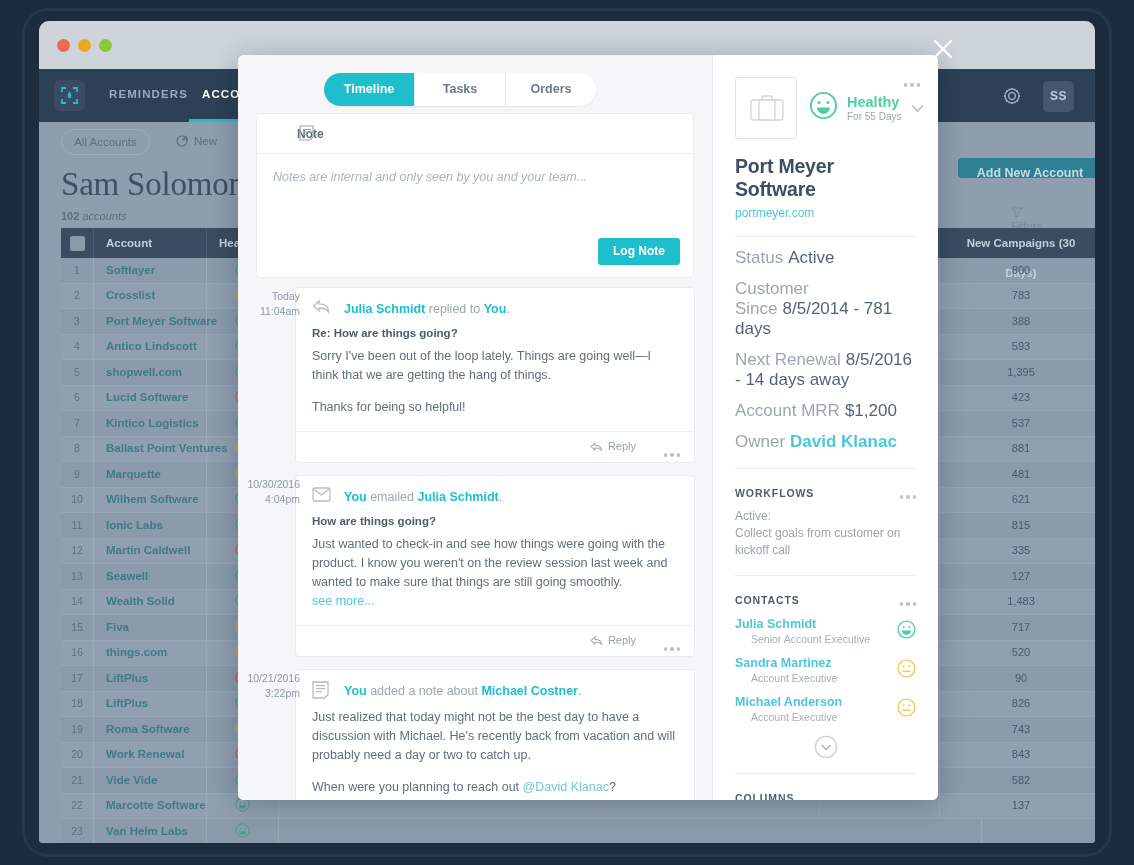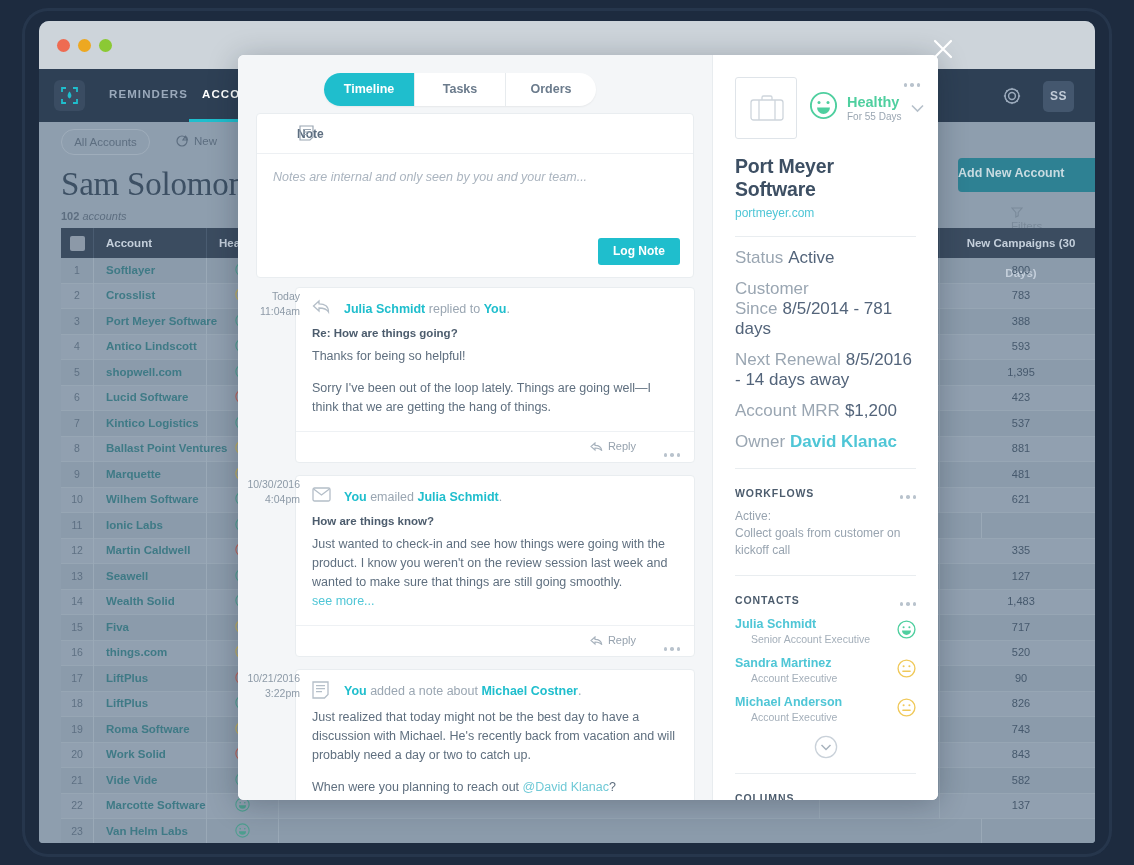--- a/index.html
+++ b/index.html
@@ -84,24 +84,24 @@
     color: #5d6e80; font-size: 11.5px;
   }
   #btn-new .pie { display:inline-block; vertical-align:-2px; margin-right:5px; }
   #filters {
     position: absolute; left: 1014px; top: 84px;
     transform: translateX(-100%);
     color: #7a8a9a; font-size: 11.5px;
   }
   #filters .funnel { display:inline-block; vertical-align:-2px; margin-right:5px; }
   #btn-add-account {
-    position: absolute; left: 919px; top: 36px; width: 144px; height: 34px;
+    position: absolute; left: 919px; top: 36px; width: 144px; height: 20px;
     background: #2e8193; border-radius: 4px;
     color: #c8dbe1; font-size: 12.5px; font-weight: bold;
-    text-align: left; line-height: 31px;
+    text-align: center; line-height: 31px;
   }
   #page-title {
     position: absolute; left: 22px; top: 44px;
     font-family: "Liberation Serif", serif;
     font-size: 33px; color: #3d5064; letter-spacing: -.2px;
   }
   #page-subtitle {
     position: absolute; left: 22px; top: 88px;
     font-size: 11px; color: #5d6e80; font-style: italic;
   }
@@ -511,20 +511,21 @@
               <div class="td-idx">11</div>
               <div class="td-name">Ionic Labs</div>
               <div class="td-health"><svg width="15" height="15" viewBox="0 0 21 21">
                   <circle cx="10.5" cy="10.5" r="9.3" fill="none" stroke="#4d9e8f" stroke-width="1.5"></circle>
                   <circle cx="7.3" cy="8" r="1.15" fill="#4d9e8f"></circle>
                   <circle cx="13.7" cy="8" r="1.15" fill="#4d9e8f"></circle>
                   <path d="M5.5 11.5 h10 a5 5 0 0 1 -10 0 z" fill="#4d9e8f"></path>
                 </svg></div>
               <div class="td-flex"></div>
               <div class="td-days"></div>
+              <div class="td-camp">815</div>
             </div>
             <div class="trow">
               <div class="td-idx">12</div>
               <div class="td-name">Martin Caldwell</div>
               <div class="td-health"><svg width="15" height="15" viewBox="0 0 21 21">
                   <circle cx="10.5" cy="10.5" r="9.3" fill="none" stroke="#bd5f56" stroke-width="1.5"></circle>
                   <circle cx="7.3" cy="8" r="1.15" fill="#bd5f56"></circle>
                   <circle cx="13.7" cy="8" r="1.15" fill="#bd5f56"></circle>
                   <path d="M6.5 14.5 a4 4 0 0 1 8 0" stroke="#bd5f56" stroke-width="1.6" fill="none"></path>
                 </svg></div>
@@ -618,21 +619,21 @@
                   <circle cx="7.3" cy="8" r="1.15" fill="#c2ad52"></circle>
                   <circle cx="13.7" cy="8" r="1.15" fill="#c2ad52"></circle>
                   <path d="M6.5 13.5 h8" stroke="#c2ad52" stroke-width="1.6" stroke-linecap="round" fill="none"></path>
                 </svg></div>
               <div class="td-flex"></div>
               <div class="td-days"></div>
               <div class="td-camp">743</div>
             </div>
             <div class="trow">
               <div class="td-idx">20</div>
-              <div class="td-name">Work Solid</div>
+              <div class="td-name">Work Renewal</div>
               <div class="td-health"><svg width="15" height="15" viewBox="0 0 21 21">
                   <circle cx="10.5" cy="10.5" r="9.3" fill="none" stroke="#bd5f56" stroke-width="1.5"></circle>
                   <circle cx="7.3" cy="8" r="1.15" fill="#bd5f56"></circle>
                   <circle cx="13.7" cy="8" r="1.15" fill="#bd5f56"></circle>
                   <path d="M6.5 14.5 a4 4 0 0 1 8 0" stroke="#bd5f56" stroke-width="1.6" fill="none"></path>
                 </svg></div>
               <div class="td-flex"></div>
               <div class="td-days"></div>
               <div class="td-camp">843</div>
             </div>
@@ -712,39 +713,39 @@
 
       <div id="timeline">
             <div class="tl-item">
               <div class="tl-date">Today<br>11:04am</div>
               <div class="tl-card">
                 <div class="tl-head"><span class="ico"><svg width="20" height="16" viewBox="0 0 20 16">
                       <path d="M7 2 L1.5 7 L7 12 V9 c5 0 8 1.5 9.5 4 C16.5 7 13 4.8 7 4.8 z" fill="none" stroke="#b4bec8" stroke-width="1.3"></path>
                     </svg></span><span class="who">Julia Schmidt</span> <span>replied to</span> <span class="who">You</span>.</div>
                 <div class="tl-subject">Re: How are things going?</div>
                 <div class="tl-body">
+                  <p>Sorry I've been out of the loop lately. Things are going well—I think that we are getting the hang of things.</p>
                   <p>Thanks for being so helpful!</p>
-                  <p>Sorry I've been out of the loop lately. Things are going well—I think that we are getting the hang of things.</p>
                 </div>
                 <div class="tl-foot">
                   <span class="reply"><span class="ra"><svg width="14" height="11" viewBox="0 0 14 11">
                         <path d="M5 1 L1 4.5 L5 8 V6 c3.5 0 5.5 1 6.8 2.8 C11.3 5 8.8 3.4 5 3.4 z" fill="none" stroke="#a6b1bc" stroke-width="1.1"></path>
                       </svg></span>Reply</span>
                   <span class="dots3"><b></b><b></b><b></b></span>
                 </div>
               </div>
             </div>
             <div class="tl-item">
               <div class="tl-date">10/30/2016<br>4:04pm</div>
               <div class="tl-card">
                 <div class="tl-head"><span class="ico"><svg width="19" height="15" viewBox="0 0 19 15">
                       <rect x="1" y="1" width="17" height="13" rx="1.5" fill="none" stroke="#b4bec8" stroke-width="1.3"></rect>
                       <path d="M1.6 2 L9.5 8 L17.4 2" fill="none" stroke="#b4bec8" stroke-width="1.3"></path>
                     </svg></span><span class="who">You</span> <span>emailed</span> <span class="who">Julia Schmidt</span>.</div>
-                <div class="tl-subject">How are things know?</div>
+                <div class="tl-subject">How are things going?</div>
                 <div class="tl-body">
                   <p>Just wanted to check-in and see how things were going with the product. I know you weren't on the review session last week and wanted to make sure that things are still going smoothly.<br><span class="seemore">see more...</span></p>
                 </div>
                 <div class="tl-foot">
                   <span class="reply"><span class="ra"><svg width="14" height="11" viewBox="0 0 14 11">
                         <path d="M5 1 L1 4.5 L5 8 V6 c3.5 0 5.5 1 6.8 2.8 C11.3 5 8.8 3.4 5 3.4 z" fill="none" stroke="#a6b1bc" stroke-width="1.1"></path>
                       </svg></span>Reply</span>
                   <span class="dots3"><b></b><b></b><b></b></span>
                 </div>
               </div>

